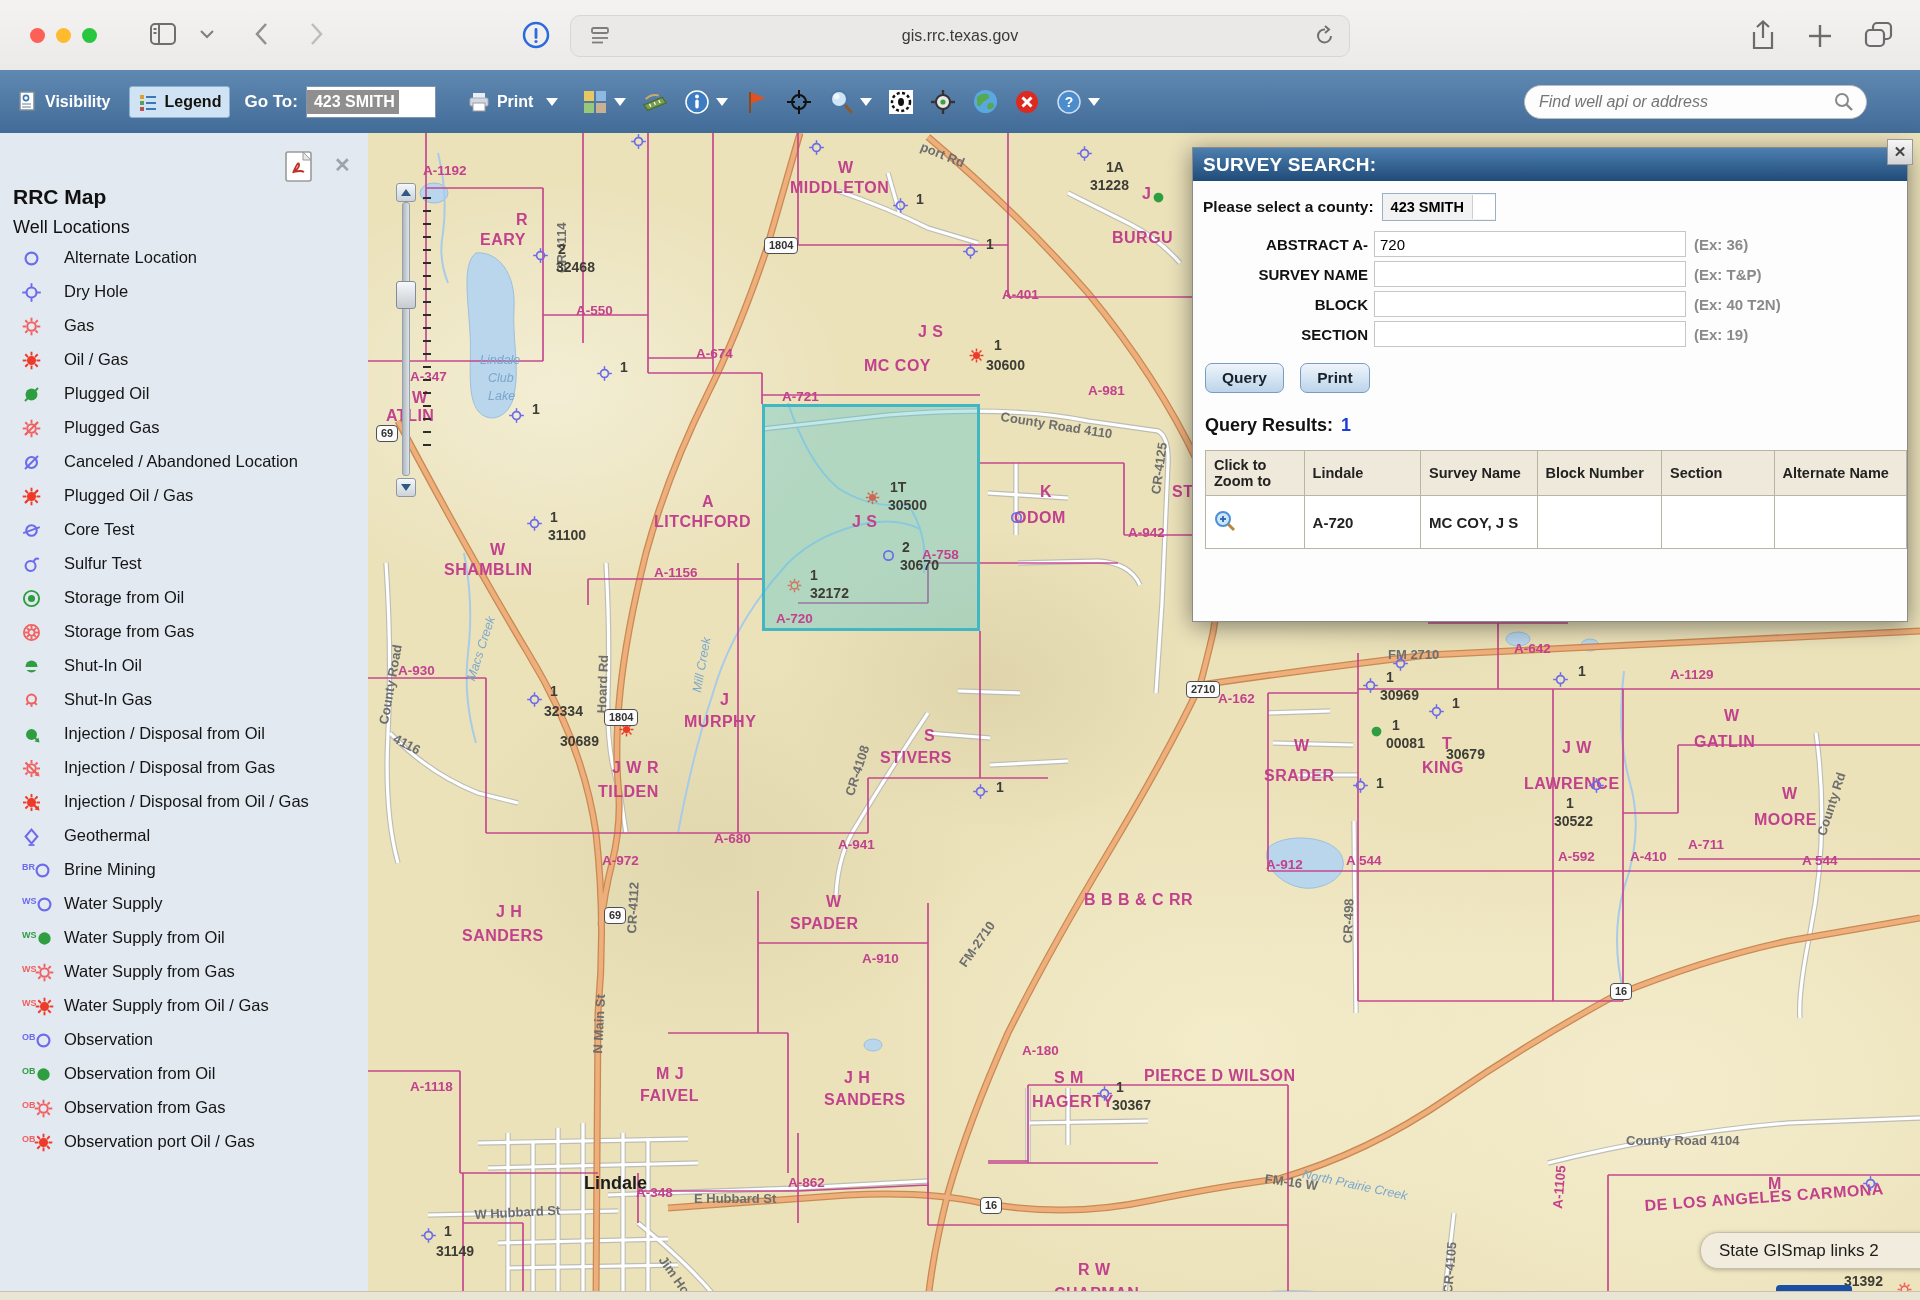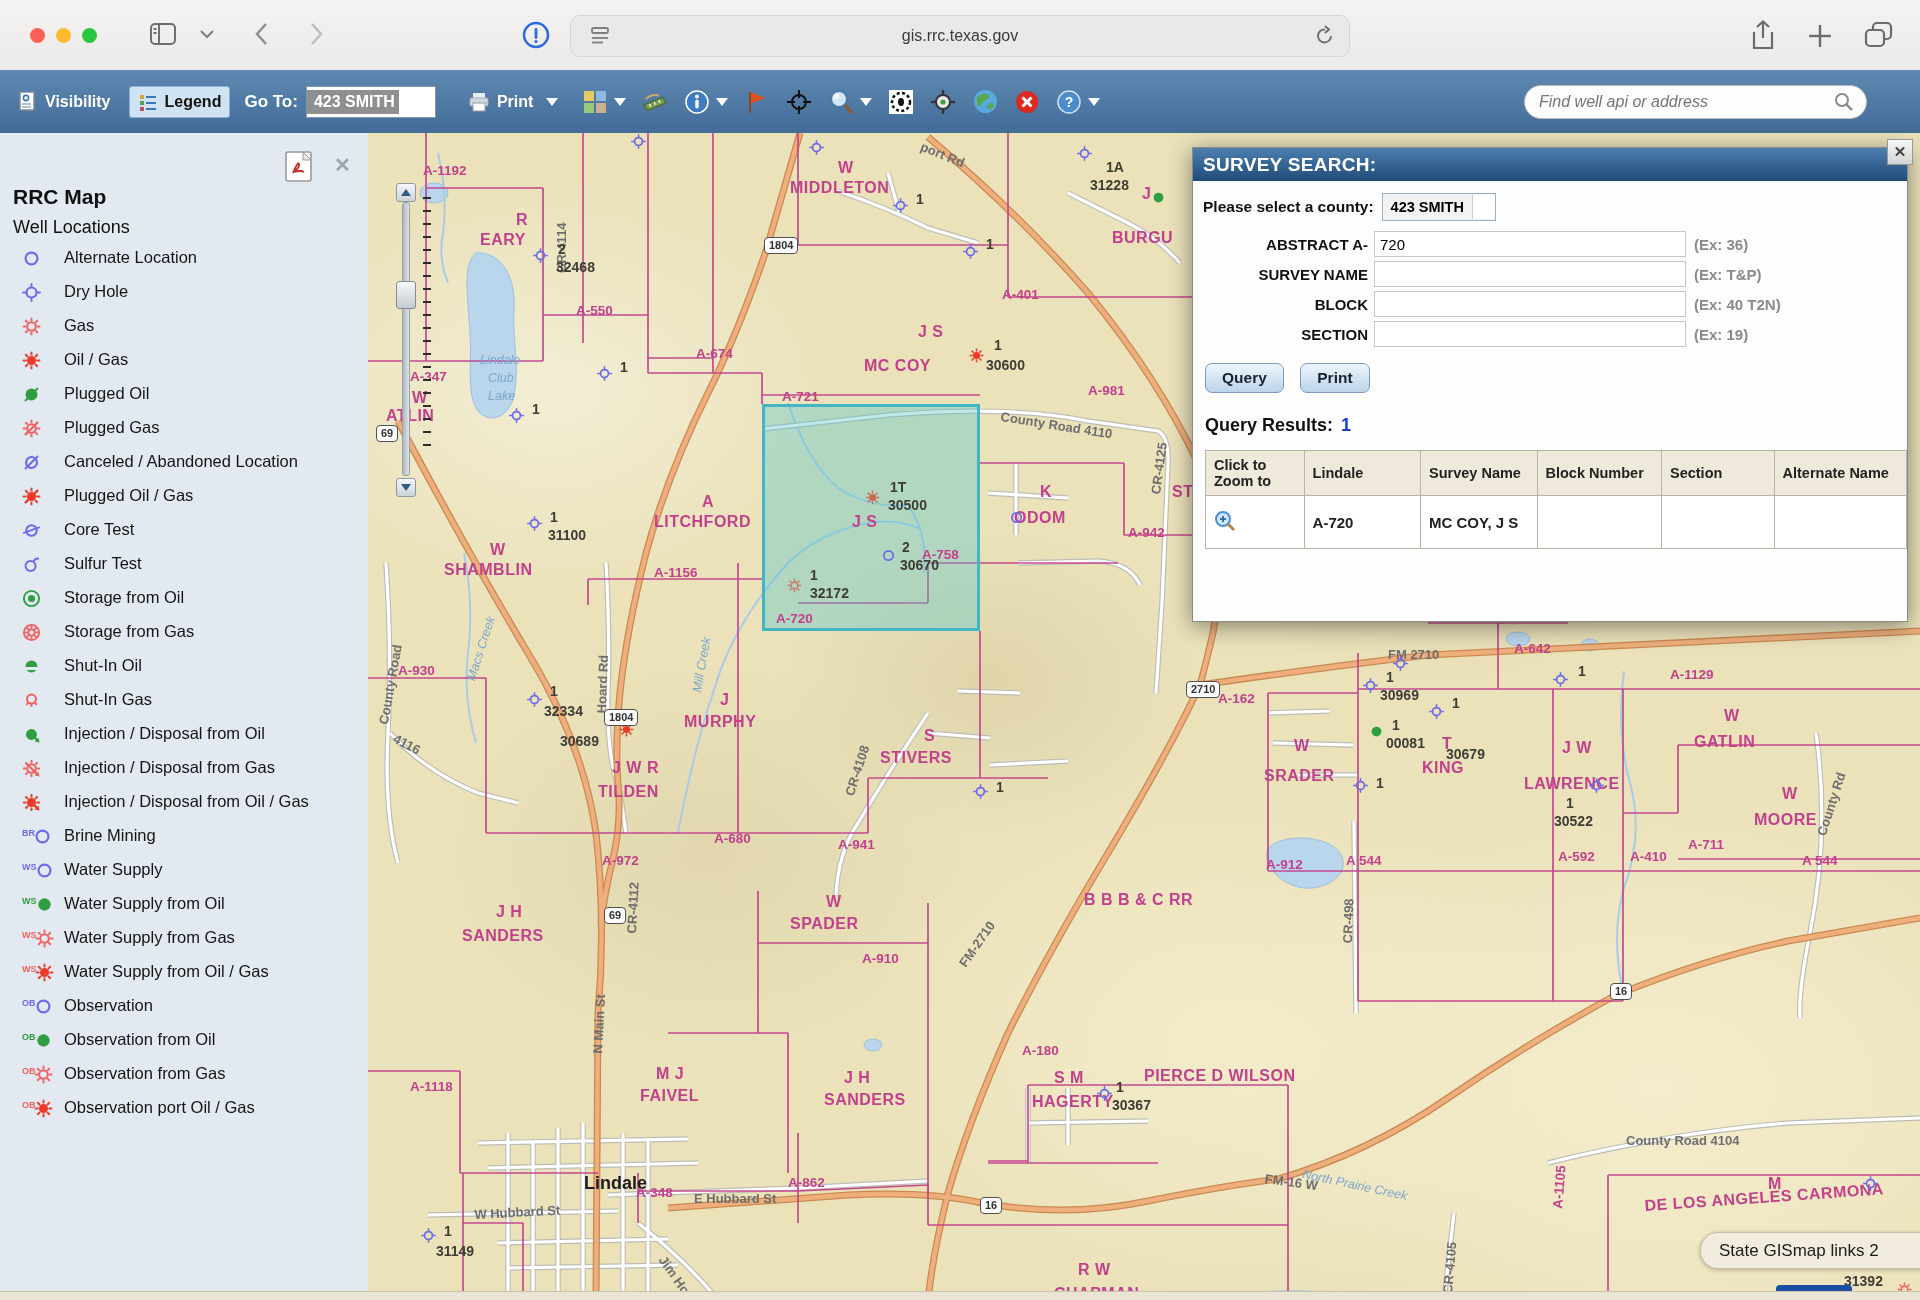--- a/index.html
+++ b/index.html
@@ -527,20 +527,30 @@
             <line x1="5.030151519016501" y1="10.9698484809835" x2="2.908831175456858" y2="13.091168824543143" stroke="#ee3a28" stroke-width="1.6"></line>
             <line x1="3.8" y1="8" x2="0.7999999999999998" y2="8" stroke="#ee3a28" stroke-width="1.6"></line>
             <line x1="5.030151519016499" y1="5.030151519016501" x2="2.9088311754568563" y2="2.908831175456858" stroke="#ee3a28" stroke-width="1.6"></line>
             <line x1="7.999999999999999" y1="3.8" x2="7.999999999999999" y2="0.7999999999999998" stroke="#ee3a28" stroke-width="1.6"></line>
             <line x1="10.969848480983499" y1="5.030151519016499" x2="13.091168824543141" y2="2.9088311754568563" stroke="#ee3a28" stroke-width="1.6"></line>
             <line x1="9.5" y1="9.5" x2="13" y2="13" stroke="#ee3a28" stroke-width="1.6"></line>
             <polygon points="14.8,14.8 10.6,13.8 13.8,10.6" fill="#ee3a28"></polygon>
           </svg>
         </span>
         <span class="leg-lab">Injection / Disposal from Oil / Gas</span>
+      </div>
+      <div class="leg-row">
+        <span class="leg-ico">
+          <span style="width:10px;flex:none"></span>
+          <svg width="19" height="19" viewBox="0 0 16 16">
+            <polygon points="8,2.2 13,8 8,13.8 3,8" fill="none" stroke="#6b6bec" stroke-width="1.7"></polygon>
+            <line x1="5.5" y1="15.2" x2="10.5" y2="15.2" stroke="#6b6bec" stroke-width="1.5"></line>
+          </svg>
+        </span>
+        <span class="leg-lab">Geotherm​al</span>
       </div>
       <div class="leg-row">
         <span class="leg-ico">
           <span style="width:10px;flex:none"></span>
           <span class="pref pb">BR</span>
           <svg width="19" height="19" viewBox="0 0 16 16">
             <circle cx="8" cy="8" r="5" fill="none" stroke="#6b6bec" stroke-width="1.8"></circle>
           </svg>
         </span>
         <span class="leg-lab">Brine Mining</span>

